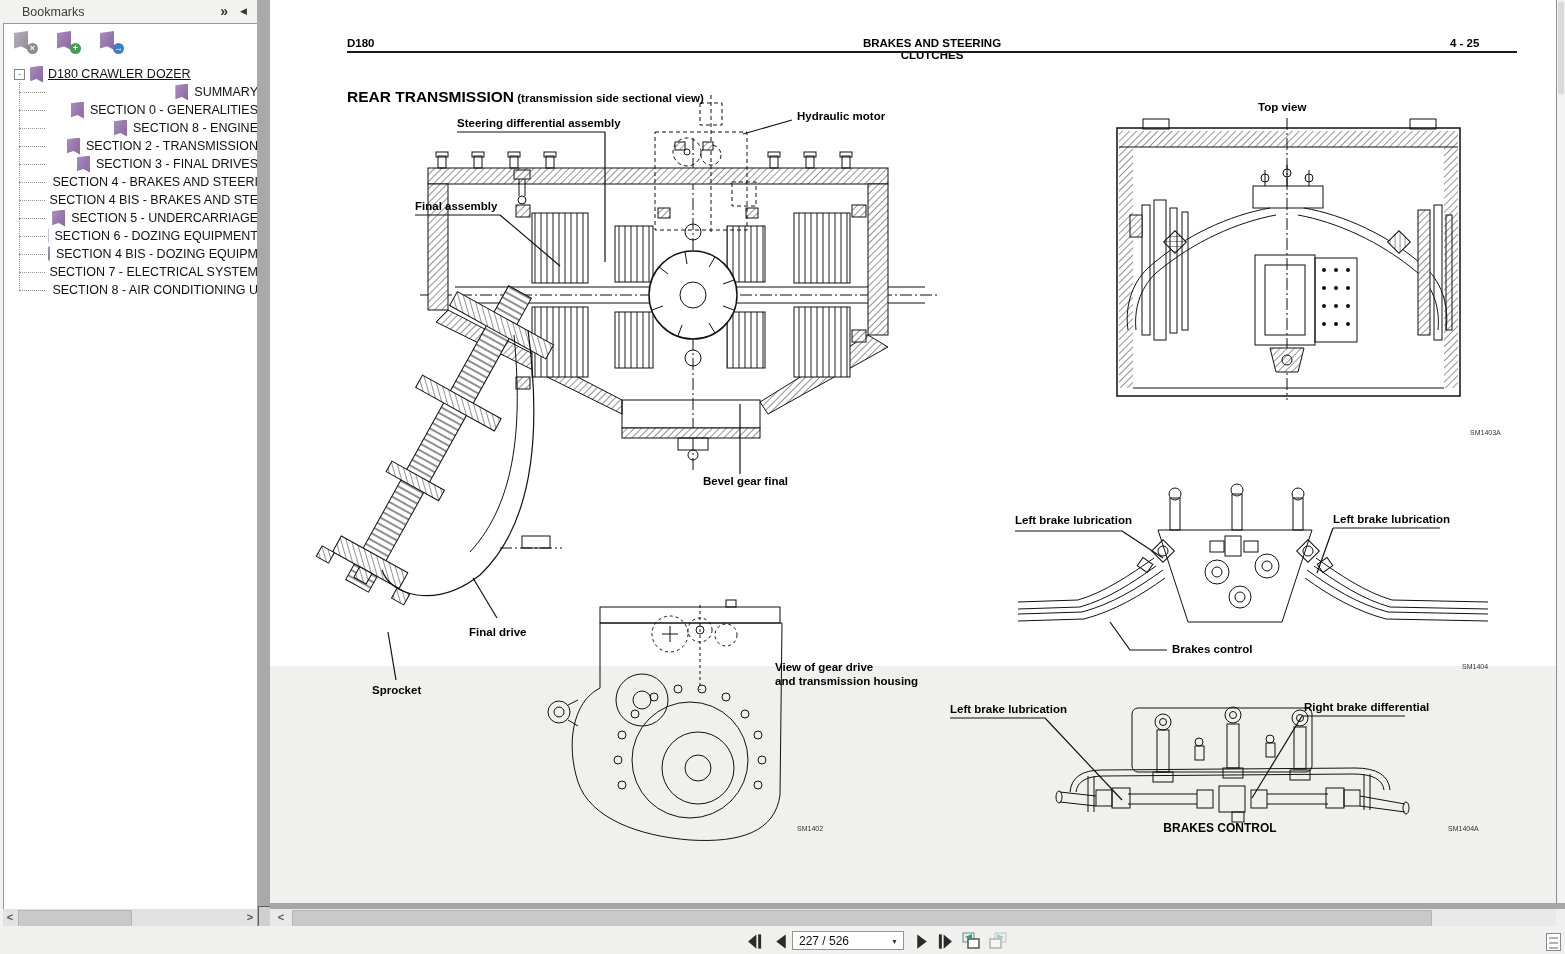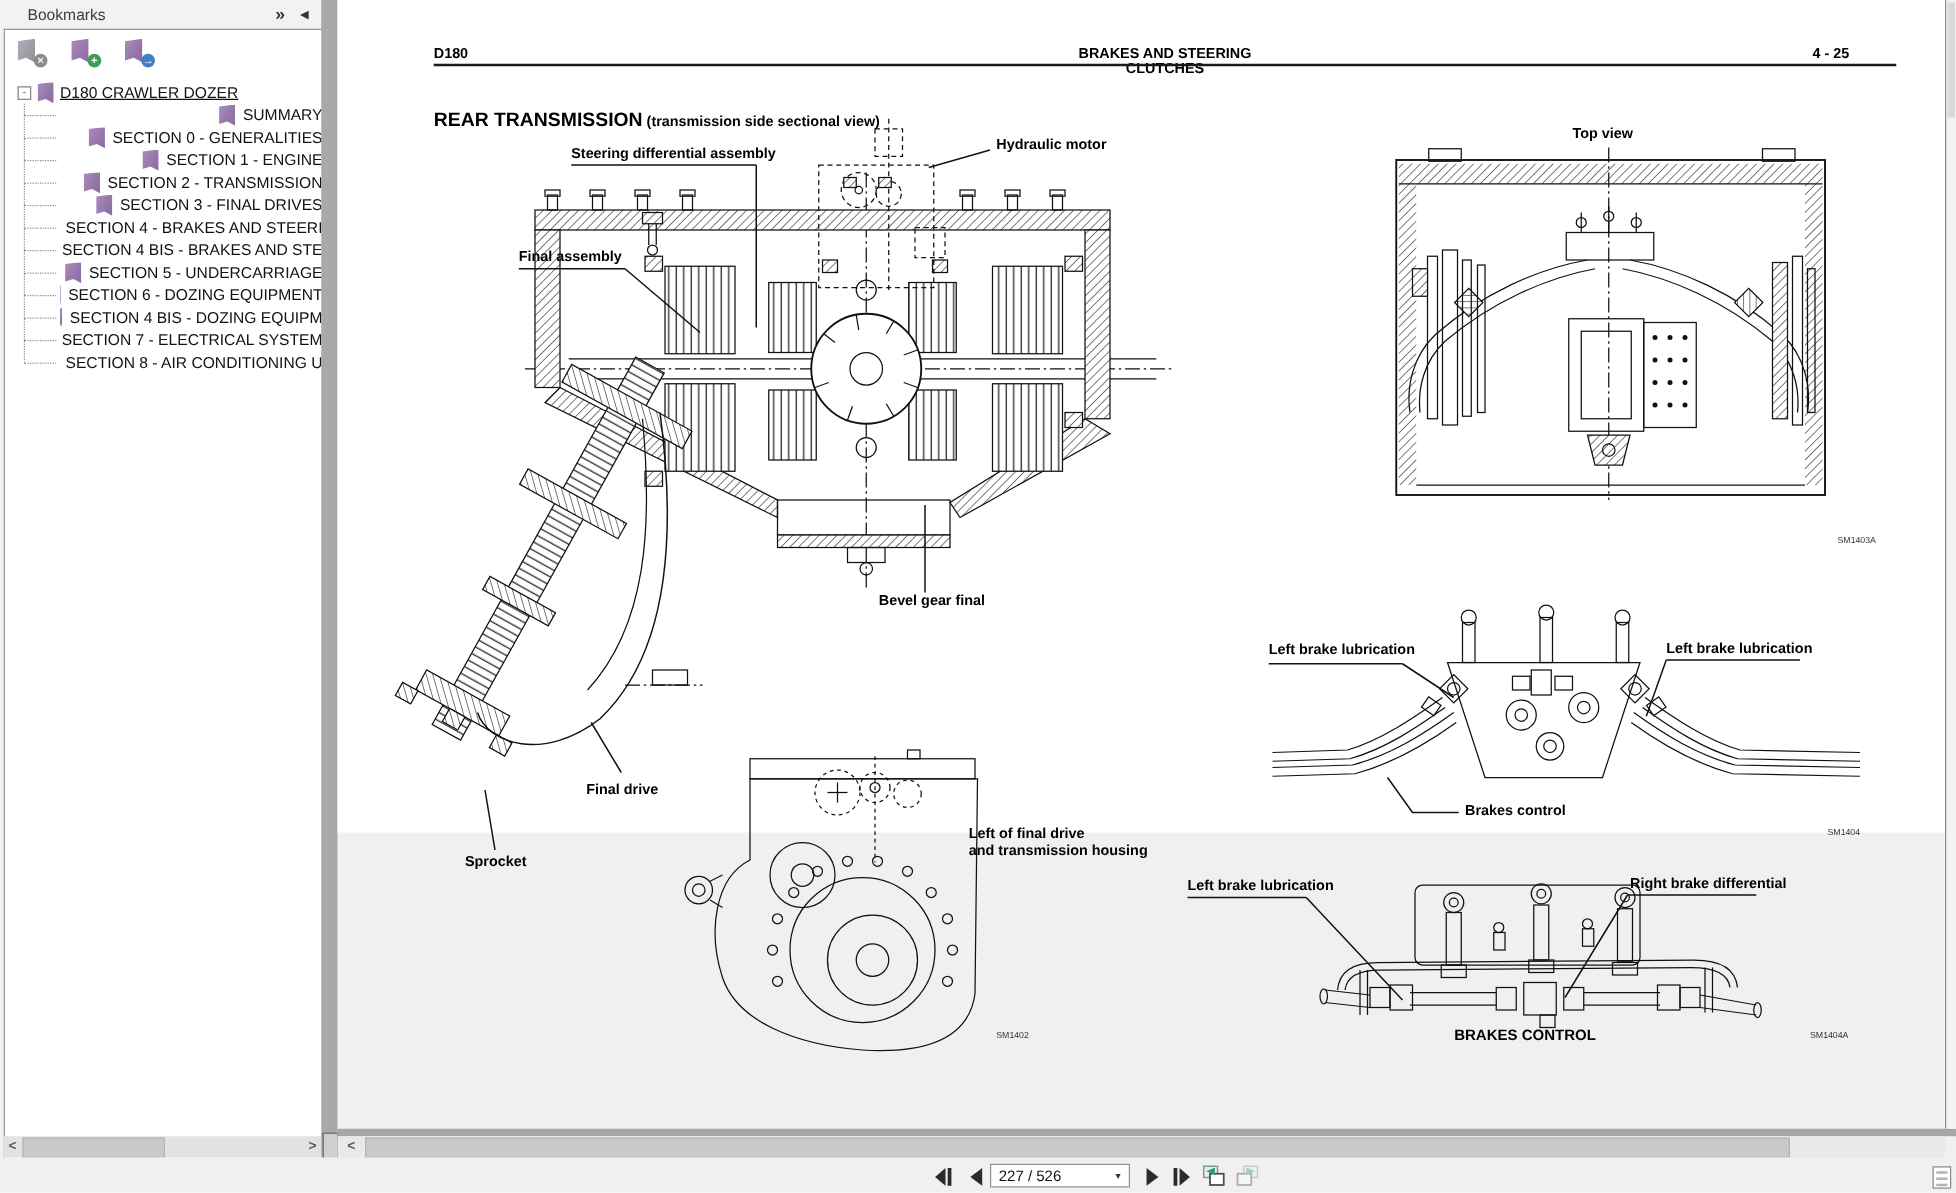--- a/index.html
+++ b/index.html
@@ -110,21 +110,21 @@
       <div class="bm-row">
           <span class="flag small"></span>
           <span>SUMMARY</span>
         </div>
       <div class="bm-row">
           <span class="flag small"></span>
           <span>SECTION 0 - GENERALITIES</span>
         </div>
       <div class="bm-row">
           <span class="flag small"></span>
-          <span>SECTION 1 - ENGINE</span>
+          <span>SECTION 8 - ENGINE</span>
         </div>
       <div class="bm-row">
           <span class="flag small"></span>
           <span>SECTION 2 - TRANSMISSION</span>
         </div>
       <div class="bm-row">
           <span class="flag small"></span>
           <span>SECTION 3 - FINAL DRIVES</span>
         </div>
       <div class="bm-row">
@@ -493,21 +493,21 @@
   <div class="ptitle">
     <span class="big">REAR TRANSMISSION</span><span class="note"> (transmission side sectional view)</span>
   </div>
 
   <span class="lbl" style="left:187px;top:117px">Steering differential assembly</span>
   <span class="lbl" style="left:527px;top:110px">Hydraulic motor</span>
   <span class="lbl" style="left:145px;top:200px">Final assembly</span>
   <span class="lbl" style="left:433px;top:475px">Bevel gear final</span>
   <span class="lbl" style="left:199px;top:626px">Final drive</span>
   <span class="lbl" style="left:102px;top:684px">Sprocket</span>
-  <span class="lbl" style="left:505px;top:661px">Left of final drive</span>
+  <span class="lbl" style="left:505px;top:661px">View of gear drive</span>
   <span class="lbl" style="left:505px;top:675px">and transmission housing</span>
   <span class="fig" style="left:527px;top:825px">SM1402</span>
 
   <span class="lbl" style="left:988px;top:101px">Top view</span>
   <span class="fig" style="left:1200px;top:429px">SM1403A</span>
 
   <span class="lbl" style="left:745px;top:514px">Left brake lubrication</span>
   <span class="lbl" style="left:1063px;top:513px">Left brake lubrication</span>
   <span class="lbl" style="left:902px;top:643px">Brakes control</span>
   <span class="fig" style="left:1192px;top:663px">SM1404</span>

